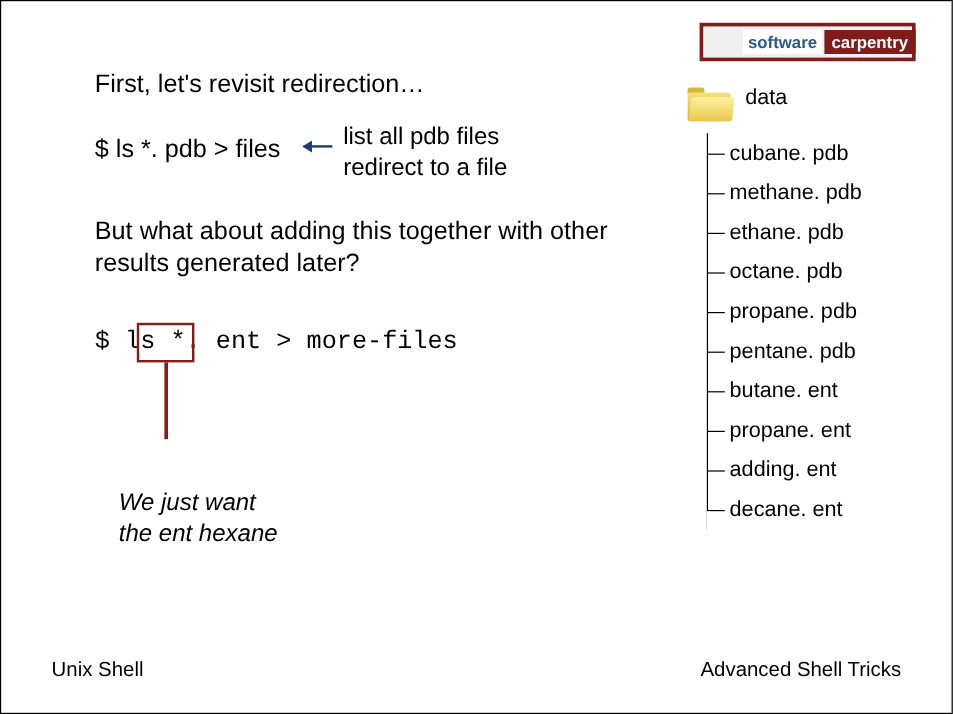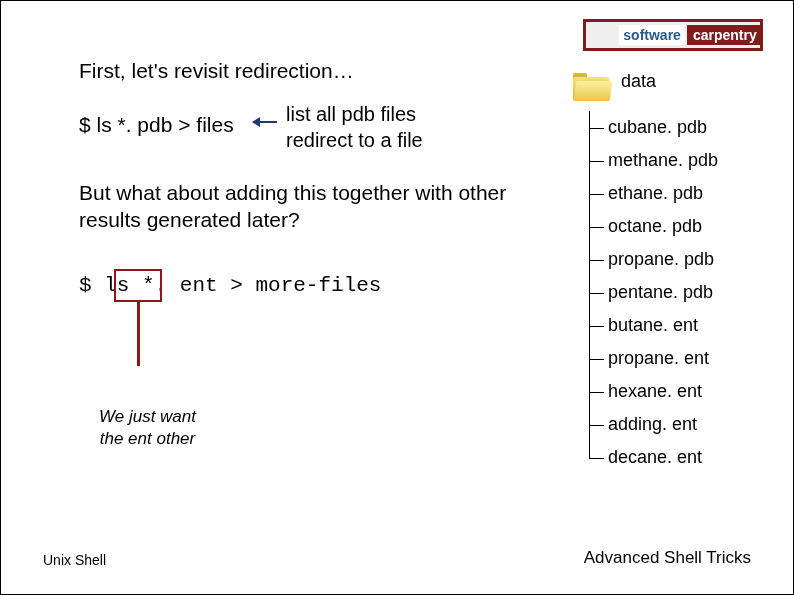--- a/index.html
+++ b/index.html
@@ -112,25 +112,24 @@
     top: 301px;
     left: 136px;
     width: 2.5px;
     height: 64px;
     background: #8a1a1a;
   }
   .callout2 {
     position: absolute;
     top: 405px;
     left: 98px;
-    font-size: 17px;
+    font-size: 20px;
     font-style: italic;
     color: #000;
     line-height: 1.3;
-    text-align: center;
   }
   .tree {
     position: absolute;
     top: 70px;
     left: 572px;
   }
   .folder-row {
     display: flex;
     margin-bottom: 10px;
   }
@@ -201,21 +200,21 @@
     left: -19.5px;
     top: calc(50% + 1px);
     bottom: -1px;
     width: 3px;
     background: #fff;
   }
   .footer-left {
     position: absolute;
     bottom: 26px;
     left: 42px;
-    font-size: 14px;
+    font-size: 17px;
     color: #000;
   }
   .footer-right {
     position: absolute;
     bottom: 26px;
     right: 42px;
     font-size: 17px;
     color: #000;
   }
 </style>
@@ -239,41 +238,40 @@
 </div>
 
 <div class="body-text">But what about adding this together with other results generated later?</div>
 
 <div class="cmd-line2">$ ls *. ent &gt; more-files</div>
 <div class="highlight-box"></div>
 <div class="highlight-stem"></div>
 
 <div class="callout2">
   <div>We just want</div>
-  <div>the ent other</div>
+  <div>the ent hexane</div>
 </div>
 
 <div class="tree">
   <div class="folder-row">
     <div class="folder-icon">
       <div class="folder-tab"></div>
       <div class="folder-back"></div>
       <div class="folder-front"></div>
     </div>
     <div class="folder-label">data</div>
   </div>
   <div class="tree-files">
     <div class="tree-file">cubane. pdb</div>
     <div class="tree-file">methane. pdb</div>
     <div class="tree-file">ethane. pdb</div>
     <div class="tree-file">octane. pdb</div>
     <div class="tree-file">propane. pdb</div>
     <div class="tree-file">pentane. pdb</div>
     <div class="tree-file">butane. ent</div>
     <div class="tree-file">propane. ent</div>
-    <div class="tree-file">hexane. ent</div>
     <div class="tree-file">adding. ent</div>
     <div class="tree-file">decane. ent</div>
   </div>
 </div>
 
 <div class="footer-left">Unix Shell</div>
 <div class="footer-right">Advanced Shell Tricks</div>
 
 </body></html>

